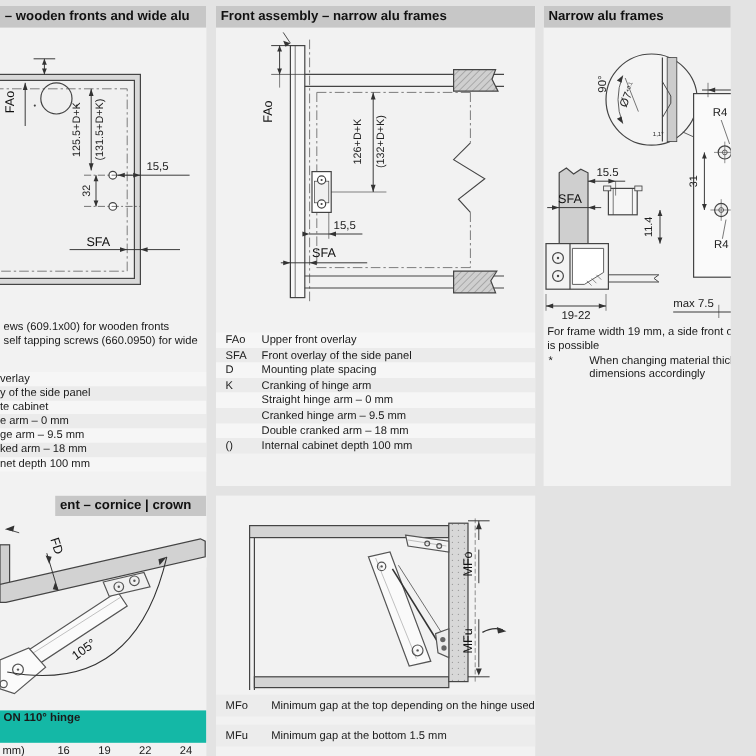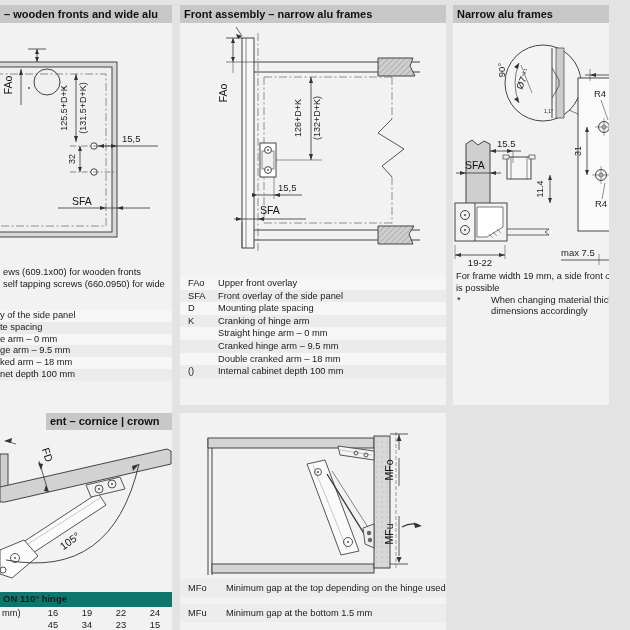--- a/index.html
+++ b/index.html
@@ -19,21 +19,21 @@
   .noteline{padding-left:3px;white-space:nowrap;overflow:hidden;}
   .legend{position:absolute;left:0;right:0;}
   .lrow{display:flex;font-size:9.3px;line-height:12.6px;height:12.6px;white-space:nowrap;overflow:hidden;}
   .lrow:nth-child(odd){background:#f6f6f6;}
   .lrow:nth-child(even){background:#ebebeb;}
   .lrow .k{width:30px;padding-left:8px;flex:none;}
   .p1legend .lrow{height:11.8px;line-height:11.8px;padding-left:0;}
   .fnrow{display:flex;}
   .fnrow .k{width:34px;padding-left:4px;flex:none;}
   .tbl{position:absolute;left:0;right:0;top:179px;}
-  .tbl .band{height:15px;background:#0f766e;font-weight:bold;font-size:9.5px;line-height:13px;
+  .tbl .band{height:27px;background:#14b8a6;font-weight:bold;font-size:9.5px;line-height:13px;
         padding-left:3px;white-space:nowrap;overflow:hidden;}
   .trow{display:flex;font-size:9.3px;line-height:12px;height:12px;}
   .trow .lab{width:34px;padding-left:2px;flex:none;}
   .trow .c{width:34px;text-align:center;flex:none;}
   .mrow{position:absolute;left:0;right:0;display:flex;font-size:9.3px;background:#ececec;
         align-items:center;height:18px;}
   .mrow .k{width:38px;padding-left:8px;flex:none;}
 </style>
 </head>
 <body>
@@ -83,24 +83,27 @@
         <text class="dl" x="72" y="182">SFA</text>
         <text class="dl" transform="rotate(-90 12 62)" x="12" y="62" text-anchor="middle">FAo</text>
       </svg>
     </div>
     <div class="notes" style="top:262px;">
       <div class="noteline">ews (609.1x00) for wooden fronts</div>
       <div class="noteline">self tapping screws (660.0950) for wide</div>
     </div>
     <div class="legend p1legend" style="top:305px;">
       <div class="lrow">
+          <span>verlay</span>
+        </div>
+      <div class="lrow">
           <span>y of the side panel</span>
         </div>
       <div class="lrow">
-          <span>te spacing</span>
+          <span>te cabinet</span>
         </div>
       <div class="lrow">
           <span>e arm – 0 mm</span>
         </div>
       <div class="lrow">
           <span>ge arm – 9.5 mm</span>
         </div>
       <div class="lrow">
           <span>ked arm – 18 mm</span>
         </div>

